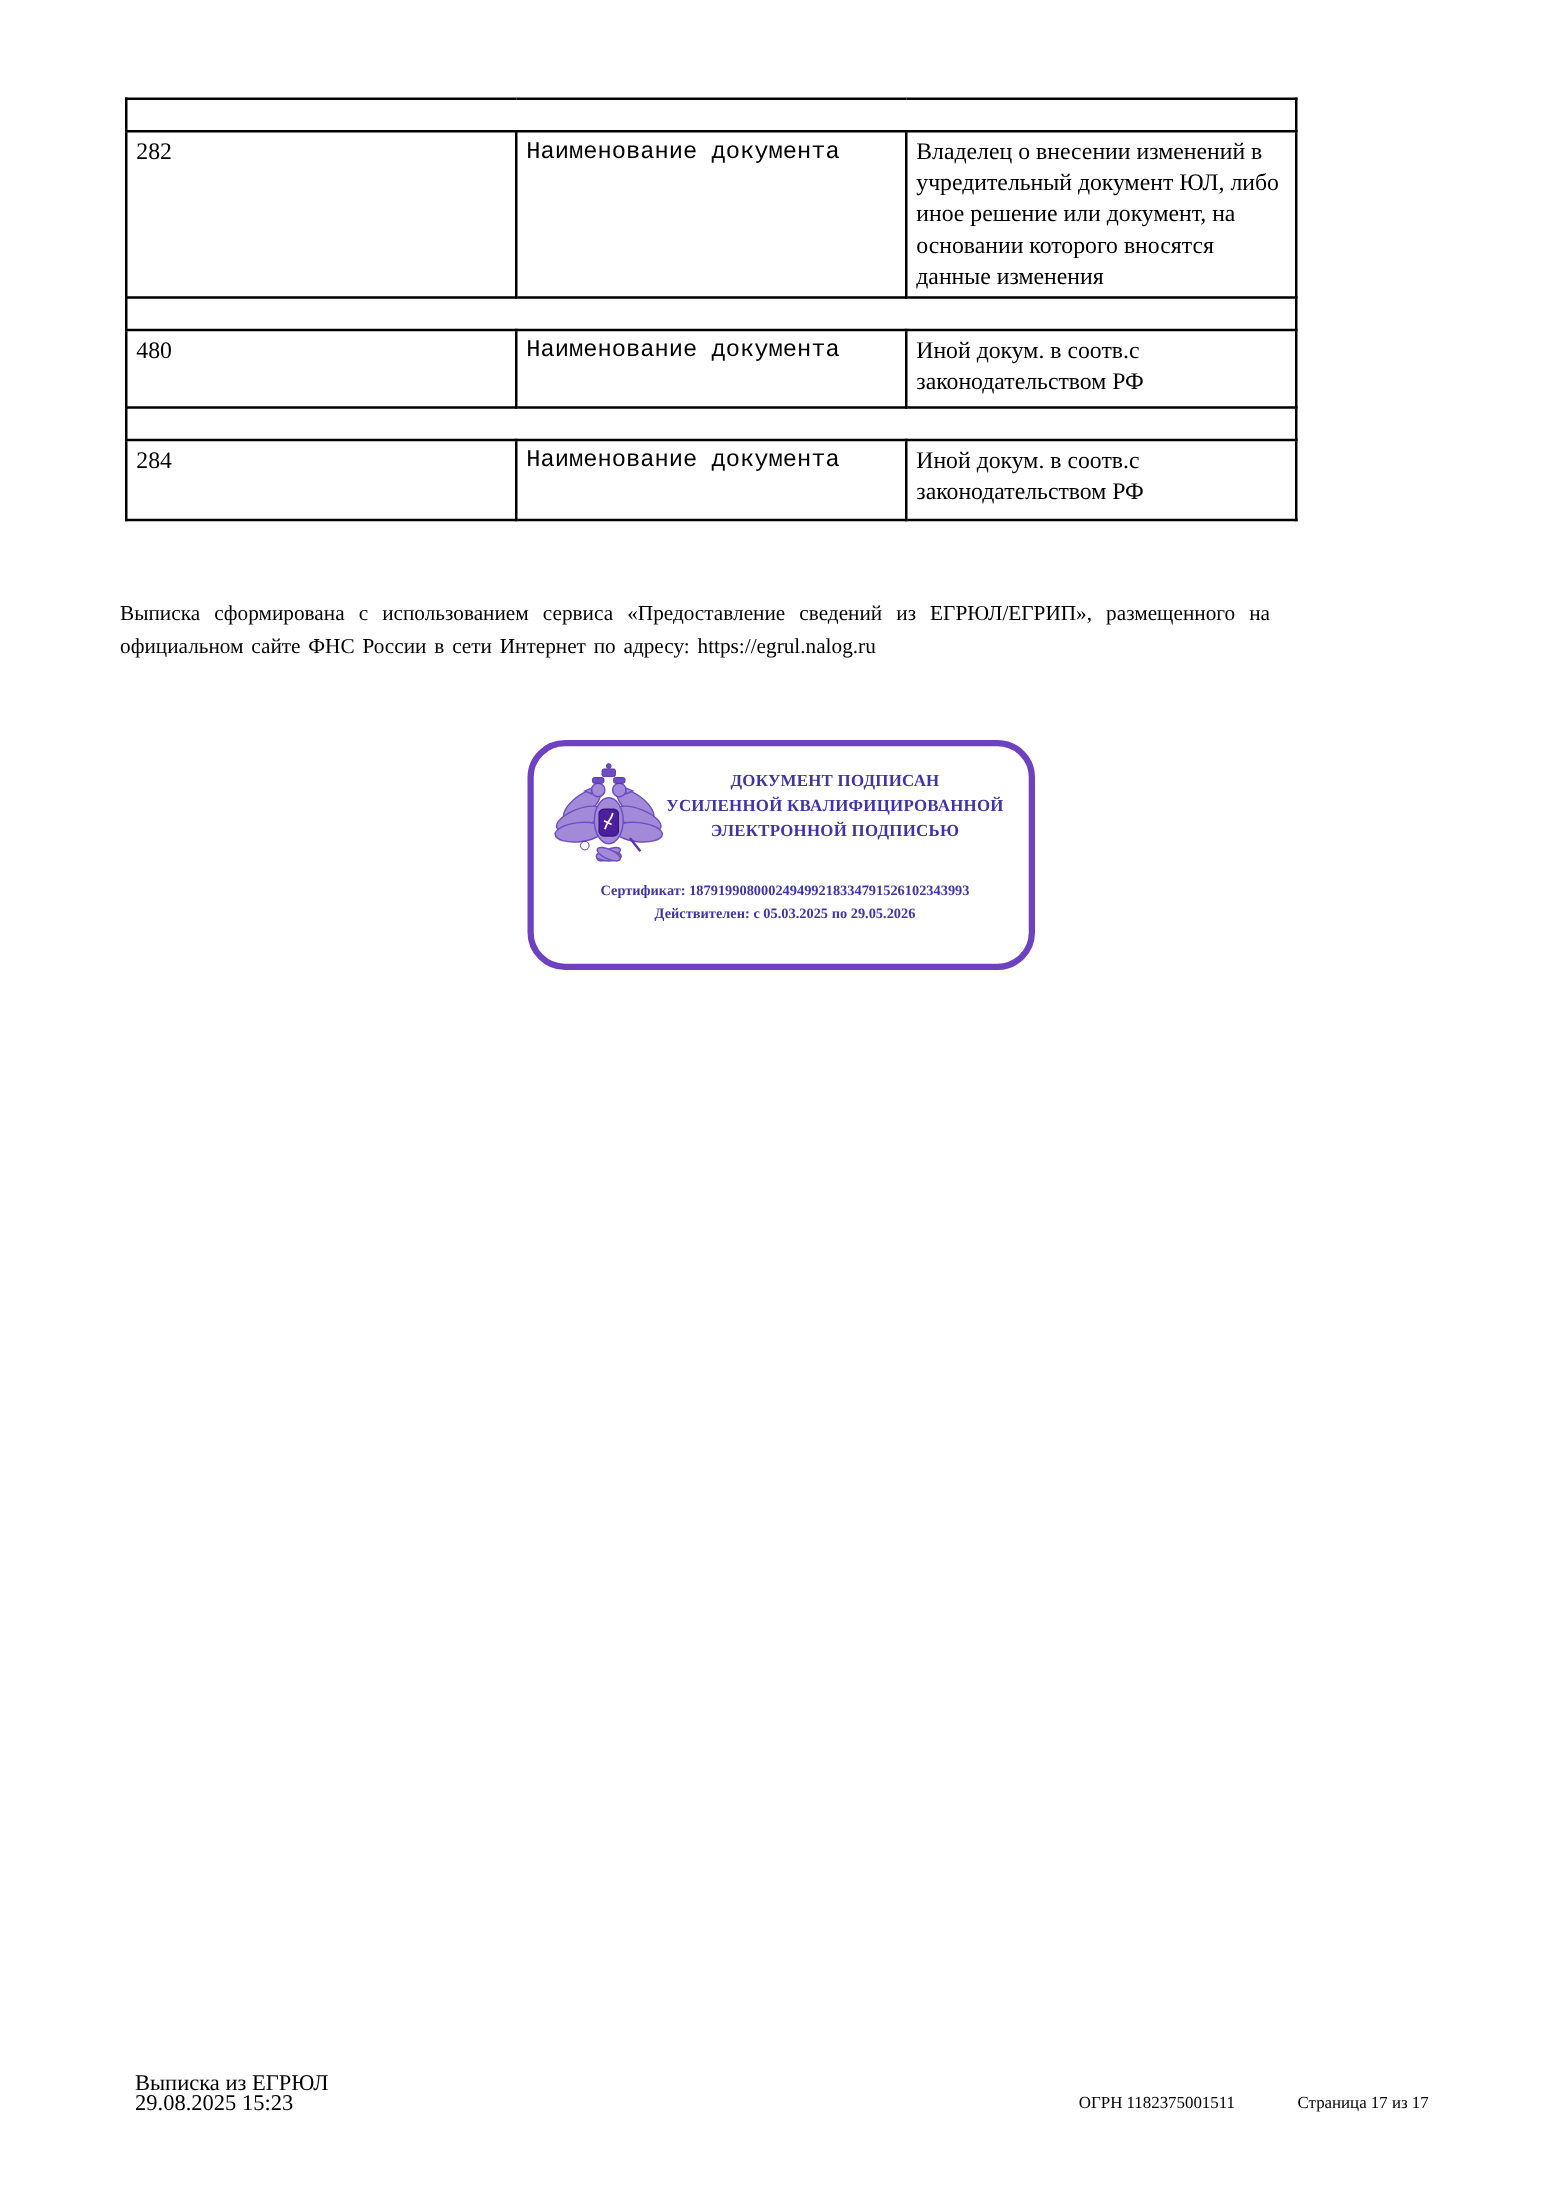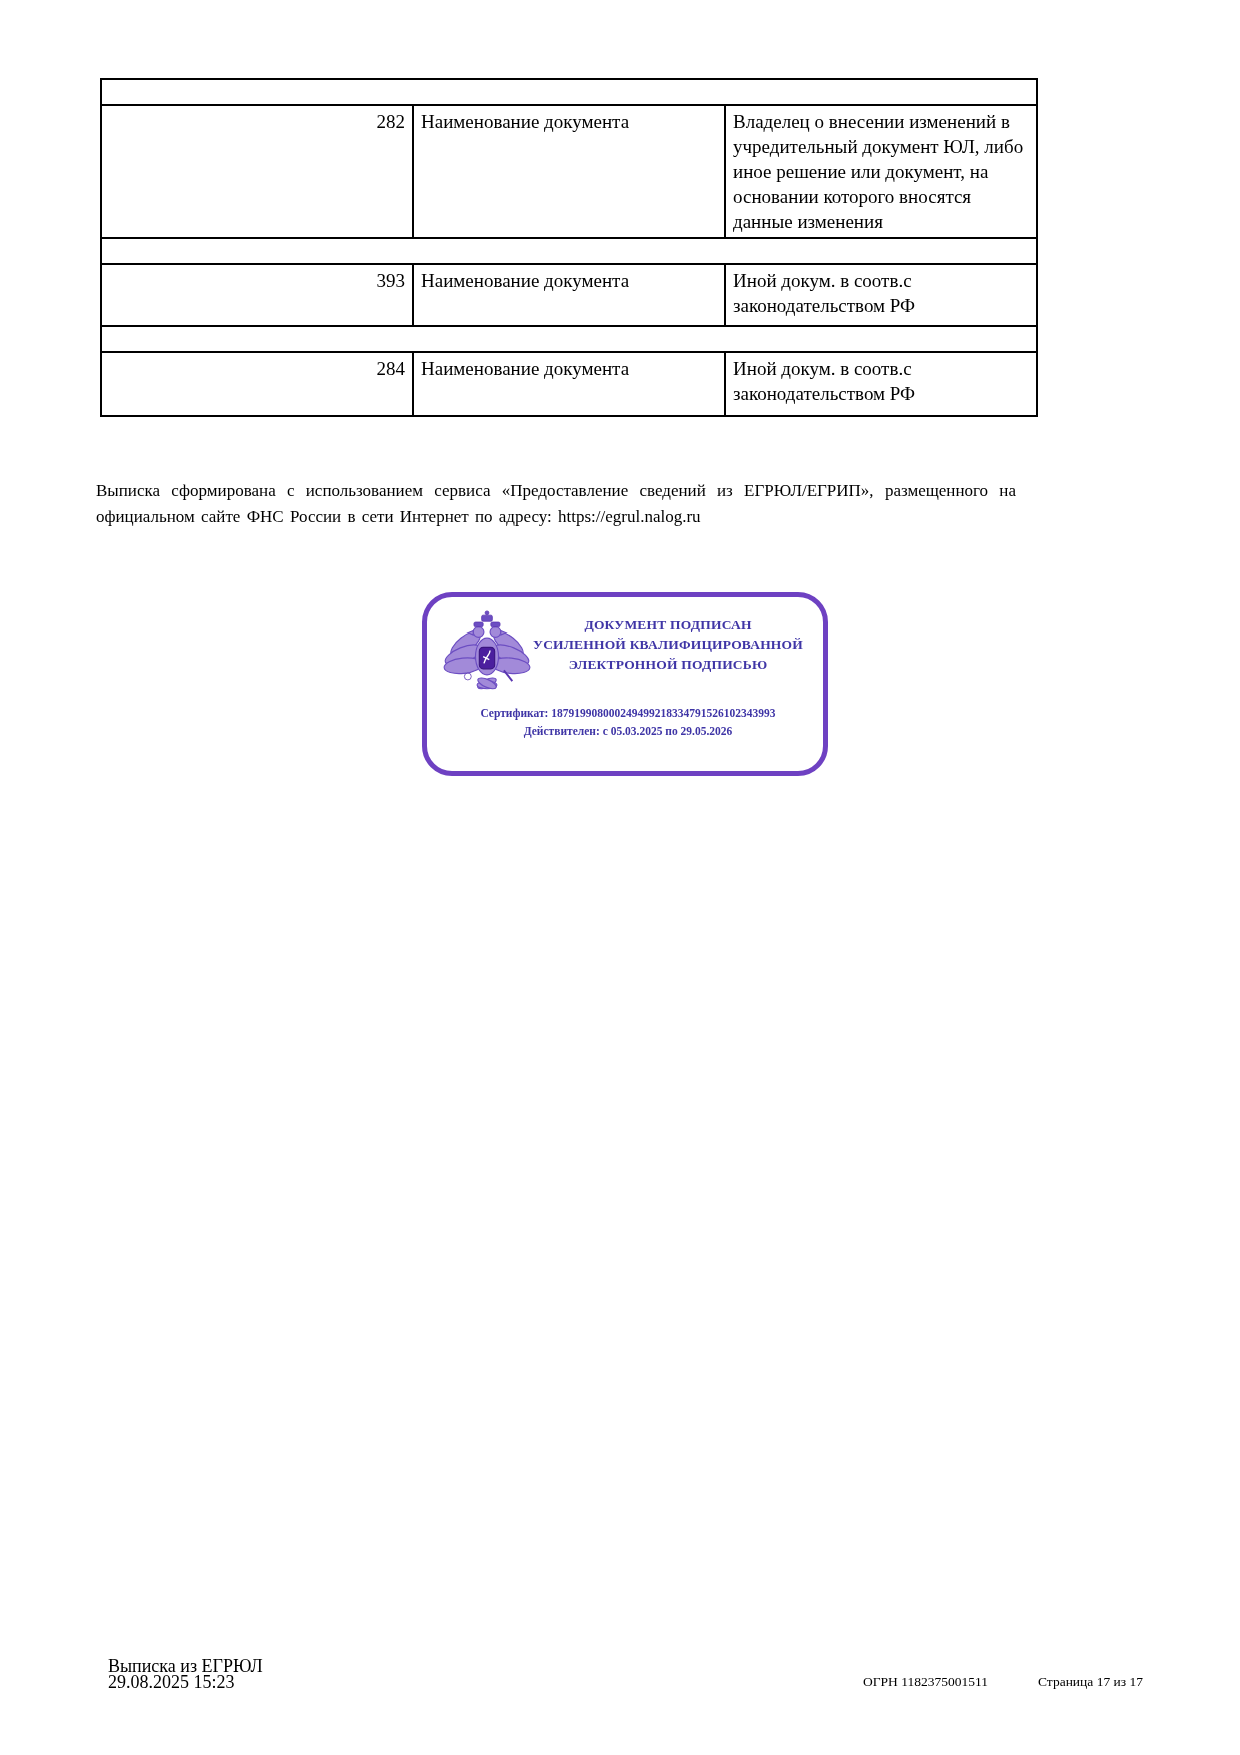--- a/index.html
+++ b/index.html
@@ -12,22 +12,22 @@
   }
   
   .doc-table-wrap { position: absolute; left: 100px; top: 78px; width: 938px; }
   table.doc-table { border-collapse: collapse; width: 100%; table-layout: fixed; }
   table.doc-table td {
     border: 2px solid #000;
     font-size: 19px; line-height: 25px;
     vertical-align: top; padding: 3px 7px;
     overflow: hidden;
   }
-  td.col-num { width: 72px; text-align: right; margin-left: 48px; }
-  td.col-label { width: 428px; }
+  td.col-num { width: 72px; text-align: left; margin-left: 48px; }
+  td.col-label { width: 428px; font-family: Liberation Mono, monospace; }
   td.col-value { width: 438px; }
   tr.spacer td { height: 24px; padding: 0; }
   tr.row-282 td { height: 116px; }
   tr.row-283 td { height: 54px; }
   tr.row-284 td { height: 56px; }
   
   .note {
     position: absolute; left: 96px; top: 478px; width: 920px;
     font-size: 17px; line-height: 25.5px;
     text-align: justify; text-align-last: left;
@@ -84,21 +84,21 @@
           </tr>
       <tr class="row-282">
         <td class="col-num">282</td>
         <td class="col-label">Наименование документа</td>
         <td class="col-value">Владелец о внесении изменений в учредительный документ ЮЛ, либо иное решение или документ, на основании которого вносятся данные изменения</td>
       </tr>
       <tr class="spacer">
             <td colspan="3"></td>
           </tr>
       <tr class="row-283">
-        <td class="col-num">393</td>
+        <td class="col-num">480</td>
         <td class="col-label">Наименование документа</td>
         <td class="col-value">Иной докум. в соотв.с законодательством РФ</td>
       </tr>
       <tr class="spacer">
             <td colspan="3"></td>
           </tr>
       <tr class="row-284">
         <td class="col-num">284</td>
         <td class="col-label">Наименование документа</td>
         <td class="col-value">Иной докум. в соотв.с законодательством РФ</td>

